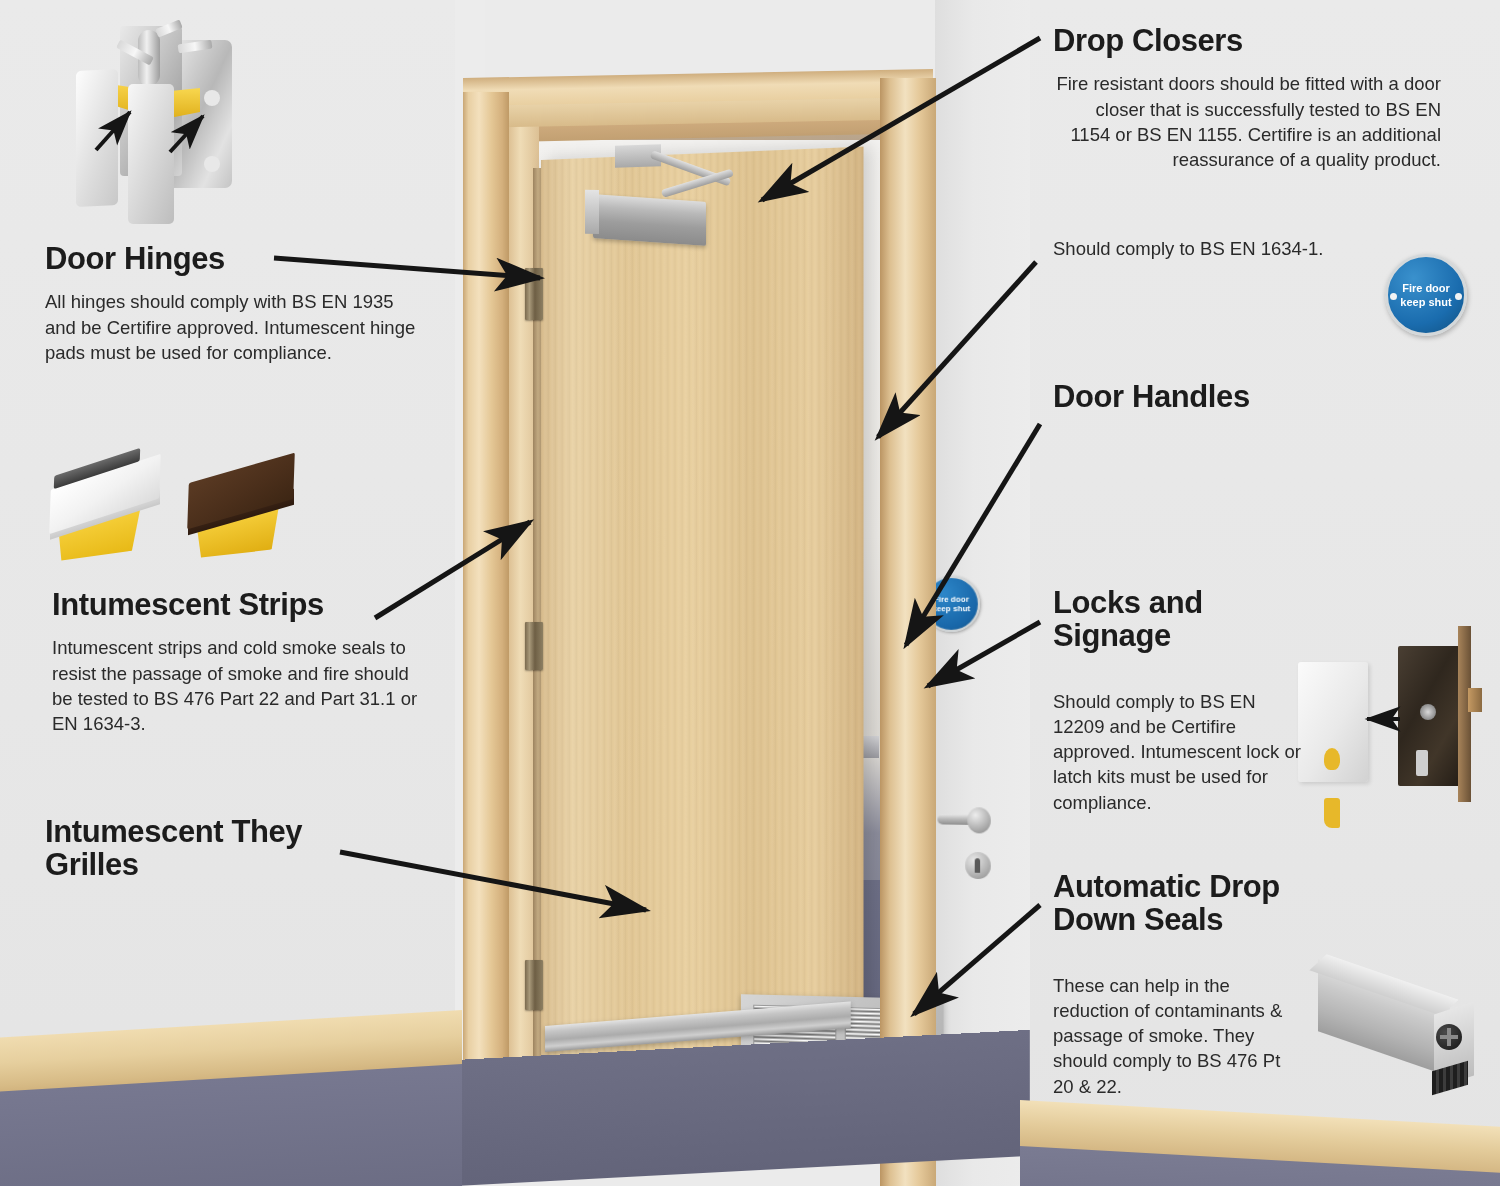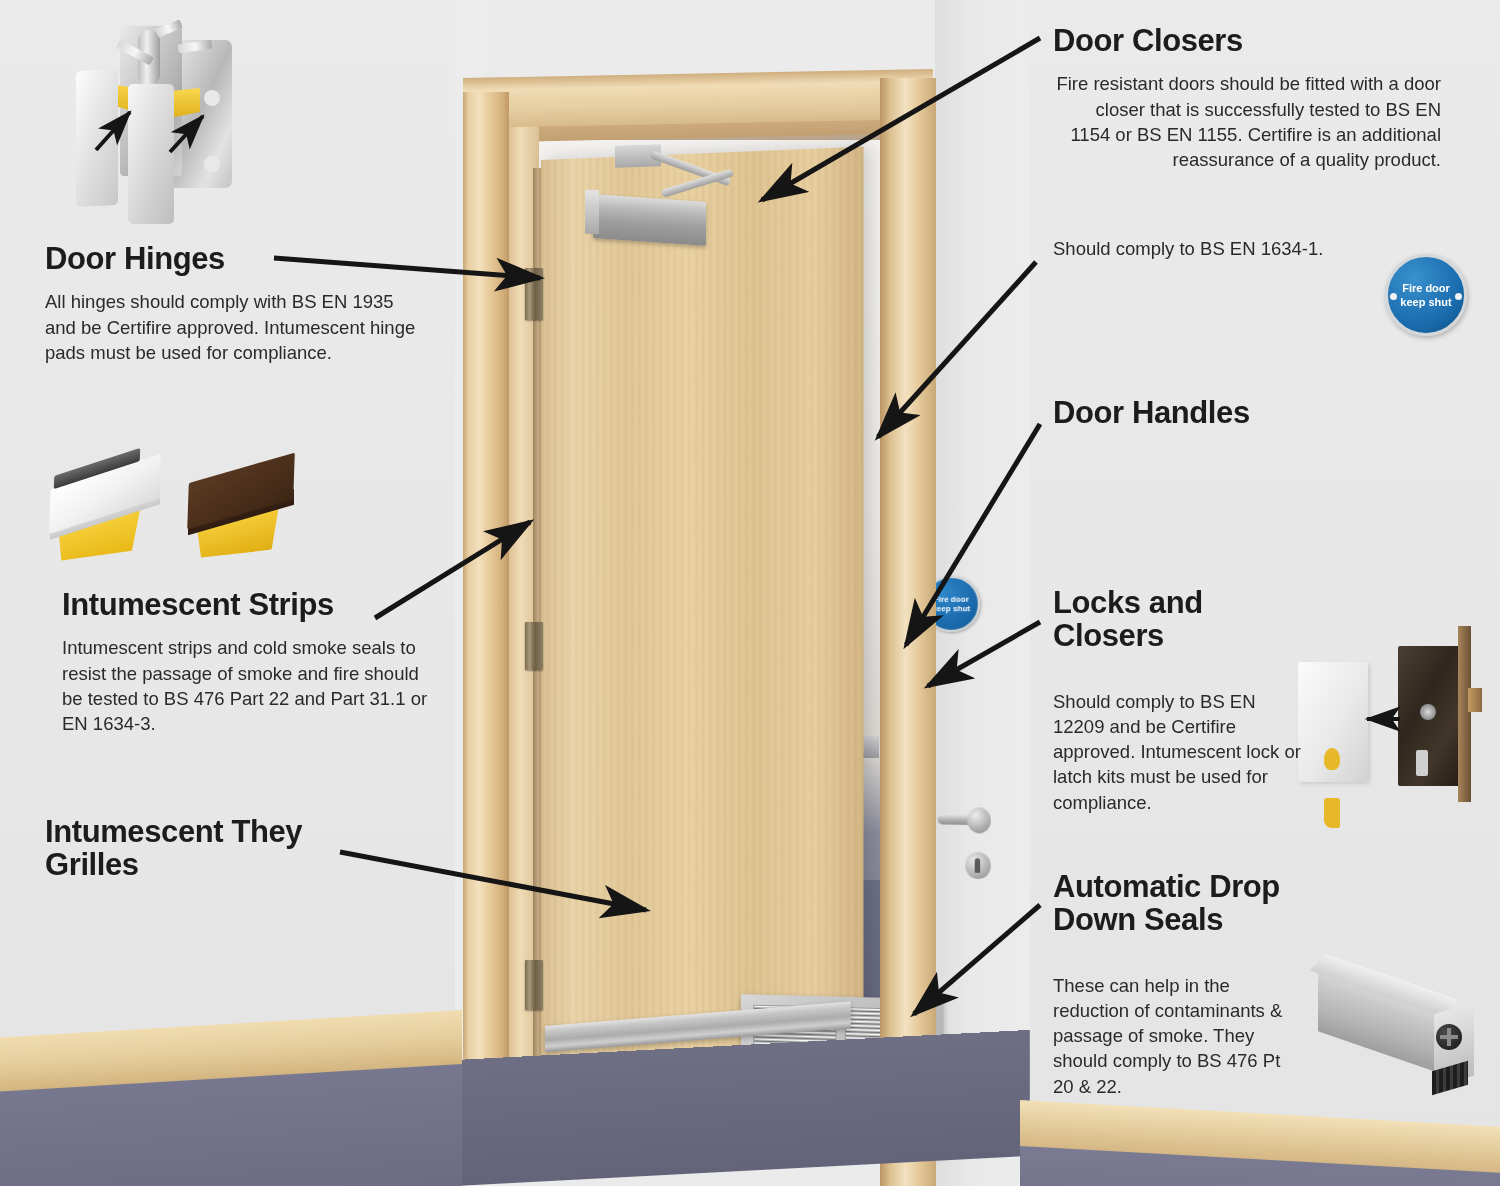--- a/index.html
+++ b/index.html
@@ -309,26 +309,26 @@
   }
   .block p {
     font-size: 18.5px;
     color: #2a2a2a;
     line-height: 1.36;
     max-width: 380px;
   }
   .block.narrow p { max-width: 250px; margin-top: 36px; }
 
   .left-1  { left: 45px;  top: 242px; }
-  .left-2  { left: 62px;  top: 588px; }
+  .left-2  { left: 52px;  top: 588px; }
   .left-3  { left: 45px;  top: 815px; }
 
   .right-1 { left: 1053px; top: 24px; }
   .right-2 { left: 1053px; top: 236px; }
-  .right-3 { left: 1053px; top: 396px; }
+  .right-3 { left: 1053px; top: 380px; }
   .right-4 { left: 1053px; top: 586px; }
   .right-5 { left: 1053px; top: 870px; }
 
   .right-2 p, .right-3 p { max-width: 420px; }
   .right-1 p { max-width: 388px; text-align: right; }
   .right-4 p, .right-5 p { max-width: 248px; }
 
   
   #arrows { position: absolute; inset: 0; width: 1500px; height: 1186px; pointer-events: none; }
 
@@ -670,34 +670,34 @@
   <div class="block left-2">
     <h2>Intumescent Strips</h2>
     <p>Intumescent strips and cold smoke seals to resist the passage of smoke and fire should be tested to BS 476 Part 22 and Part 31.1 or EN 1634-3.</p>
   </div>
 
   <div class="block left-3">
     <h2 style="max-width:290px">Intumescent They Grilles</h2>
   </div>
 
   <div class="block right-1">
-    <h2>Door Closers</h2>
+    <h2>Drop Closers</h2>
     <p>Fire resistant doors should be fitted with a door closer that is successfully tested to BS EN 1154 or BS EN 1155. Certifire is an additional reassurance of a quality product.</p>
   </div>
 
   <div class="block right-2">
     <p>Should comply to BS EN 1634-1.</p>
   </div>
 
   <div class="block right-3">
     <h2>Door Handles</h2>
   </div>
 
   <div class="block right-4 narrow">
-    <h2 style="max-width:210px">Locks and Closers</h2>
+    <h2 style="max-width:210px">Locks and Signage</h2>
     <p>Should comply to BS EN 12209 and be Certifire approved. Intumescent lock or latch kits must be used for compliance.</p>
   </div>
 
   <div class="block right-5 narrow">
     <h2 style="max-width:280px">Automatic Drop Down Seals</h2>
     <p>These can help in the reduction of contaminants &amp; passage of smoke. They should comply to BS 476 Pt 20 &amp; 22.</p>
   </div>
 
 </div>
 

